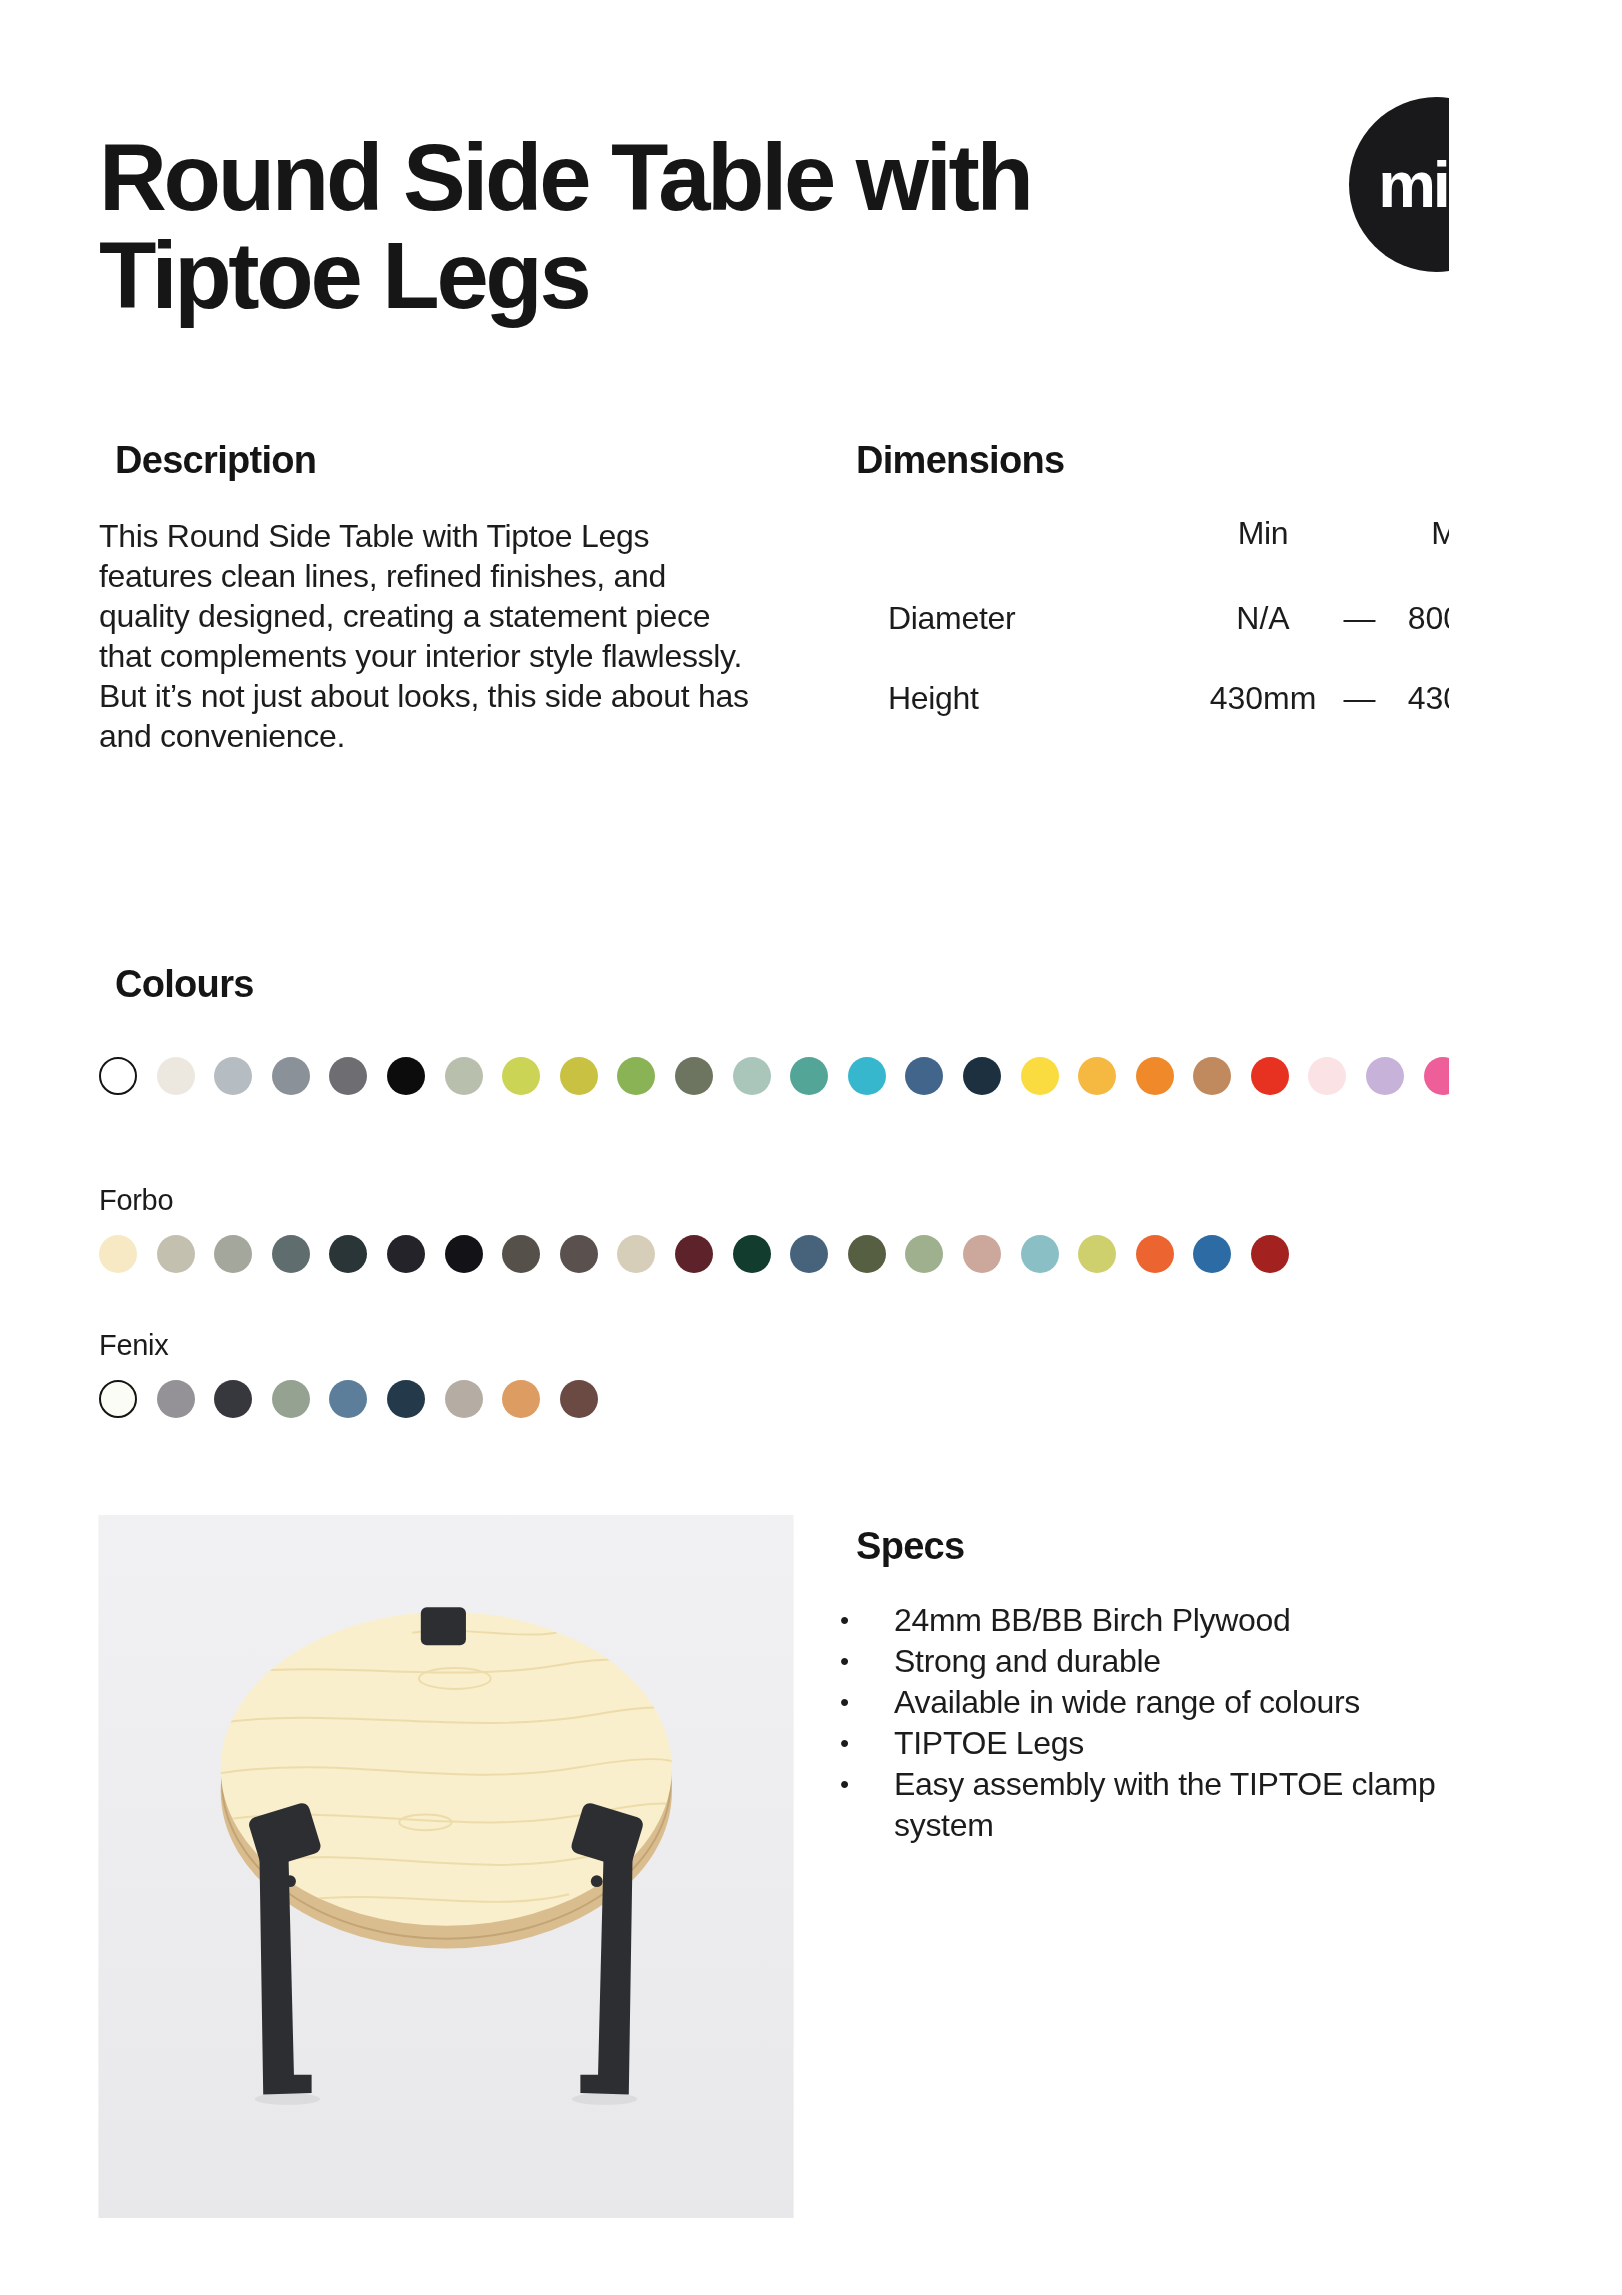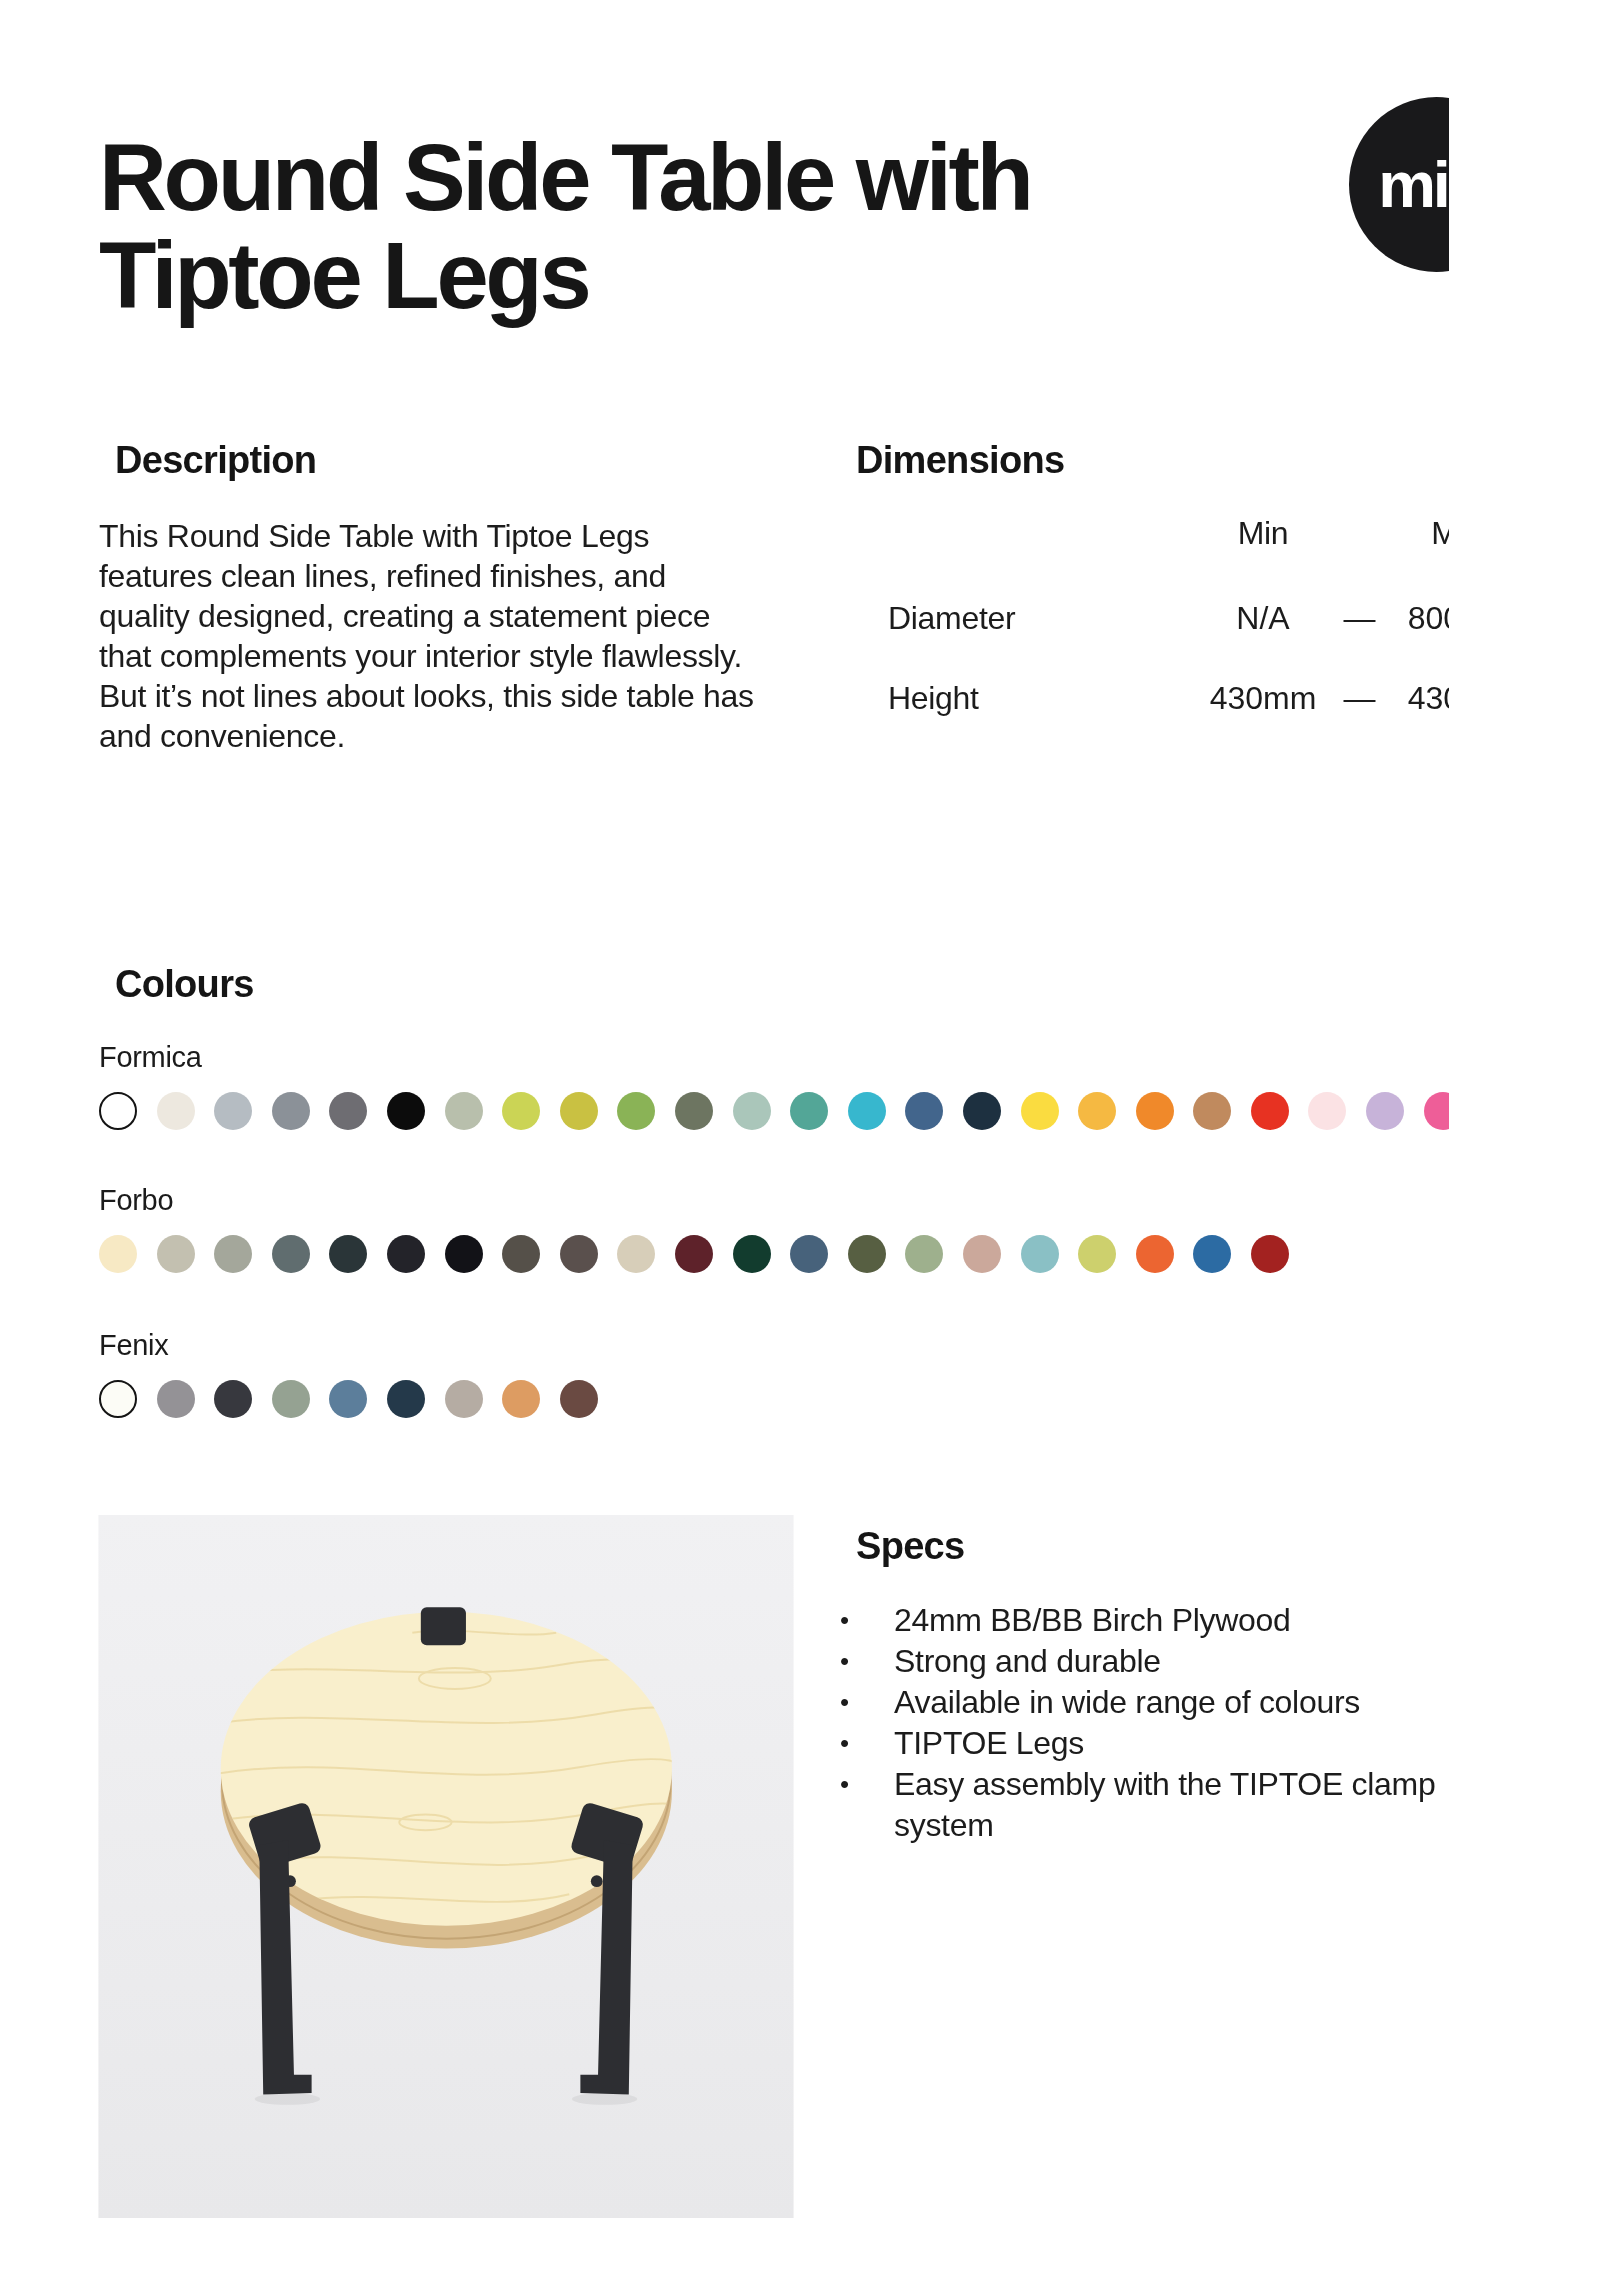--- a/index.html
+++ b/index.html
@@ -62,21 +62,21 @@
   <div class="logo">
     <span>mip.</span>
   </div>
 
   <h2 class="h-description">Description</h2>
   <div class="para" id="description-lines">
       <div>This Round Side Table with Tiptoe Legs</div>
       <div>features clean lines, refined finishes, and</div>
       <div>quality designed, creating a statement piece</div>
       <div>that complements your interior style flawlessly.</div>
-      <div>But it’s not lines about looks, this side table has</div>
+      <div>But it’s not just about looks, this side about has</div>
       <div>and convenience.</div>
     </div>
 
   <h2 class="h-dimensions">Dimensions</h2>
   <div class="dim-cell dim-col-min">Min</div>
   <div class="dim-cell dim-col-max">Max</div>
   <div id="dim-rows">
       <div class="dim-row r0">
         <span class="dim-label">Diameter</span>
         <span class="dim-min">N/A</span>
@@ -87,21 +87,20 @@
         <span class="dim-label">Height</span>
         <span class="dim-min">430mm</span>
         <span class="dim-sep">—</span>
         <span class="dim-max">430mm</span>
       </div>
     </div>
 
   <h2 class="h-colours">Colours</h2>
   <div id="colour-groups">
       <div class="colour-group g0">
-        <div class="colour-label">Formica</div>
         <div class="swatch-row">
           <span class="swatch outlined" title="#ffffff" style="background: rgb(255, 255, 255);"></span>
           <span class="swatch" title="#ede8df" style="background: rgb(237, 232, 223);"></span>
           <span class="swatch" title="#b5bcc2" style="background: rgb(181, 188, 194);"></span>
           <span class="swatch" title="#8b9198" style="background: rgb(139, 145, 152);"></span>
           <span class="swatch" title="#6e6d72" style="background: rgb(110, 109, 114);"></span>
           <span class="swatch" title="#0c0c0c" style="background: rgb(12, 12, 12);"></span>
           <span class="swatch" title="#b8bfac" style="background: rgb(184, 191, 172);"></span>
           <span class="swatch" title="#cbd455" style="background: rgb(203, 212, 85);"></span>
           <span class="swatch" title="#c9c142" style="background: rgb(201, 193, 66);"></span>

